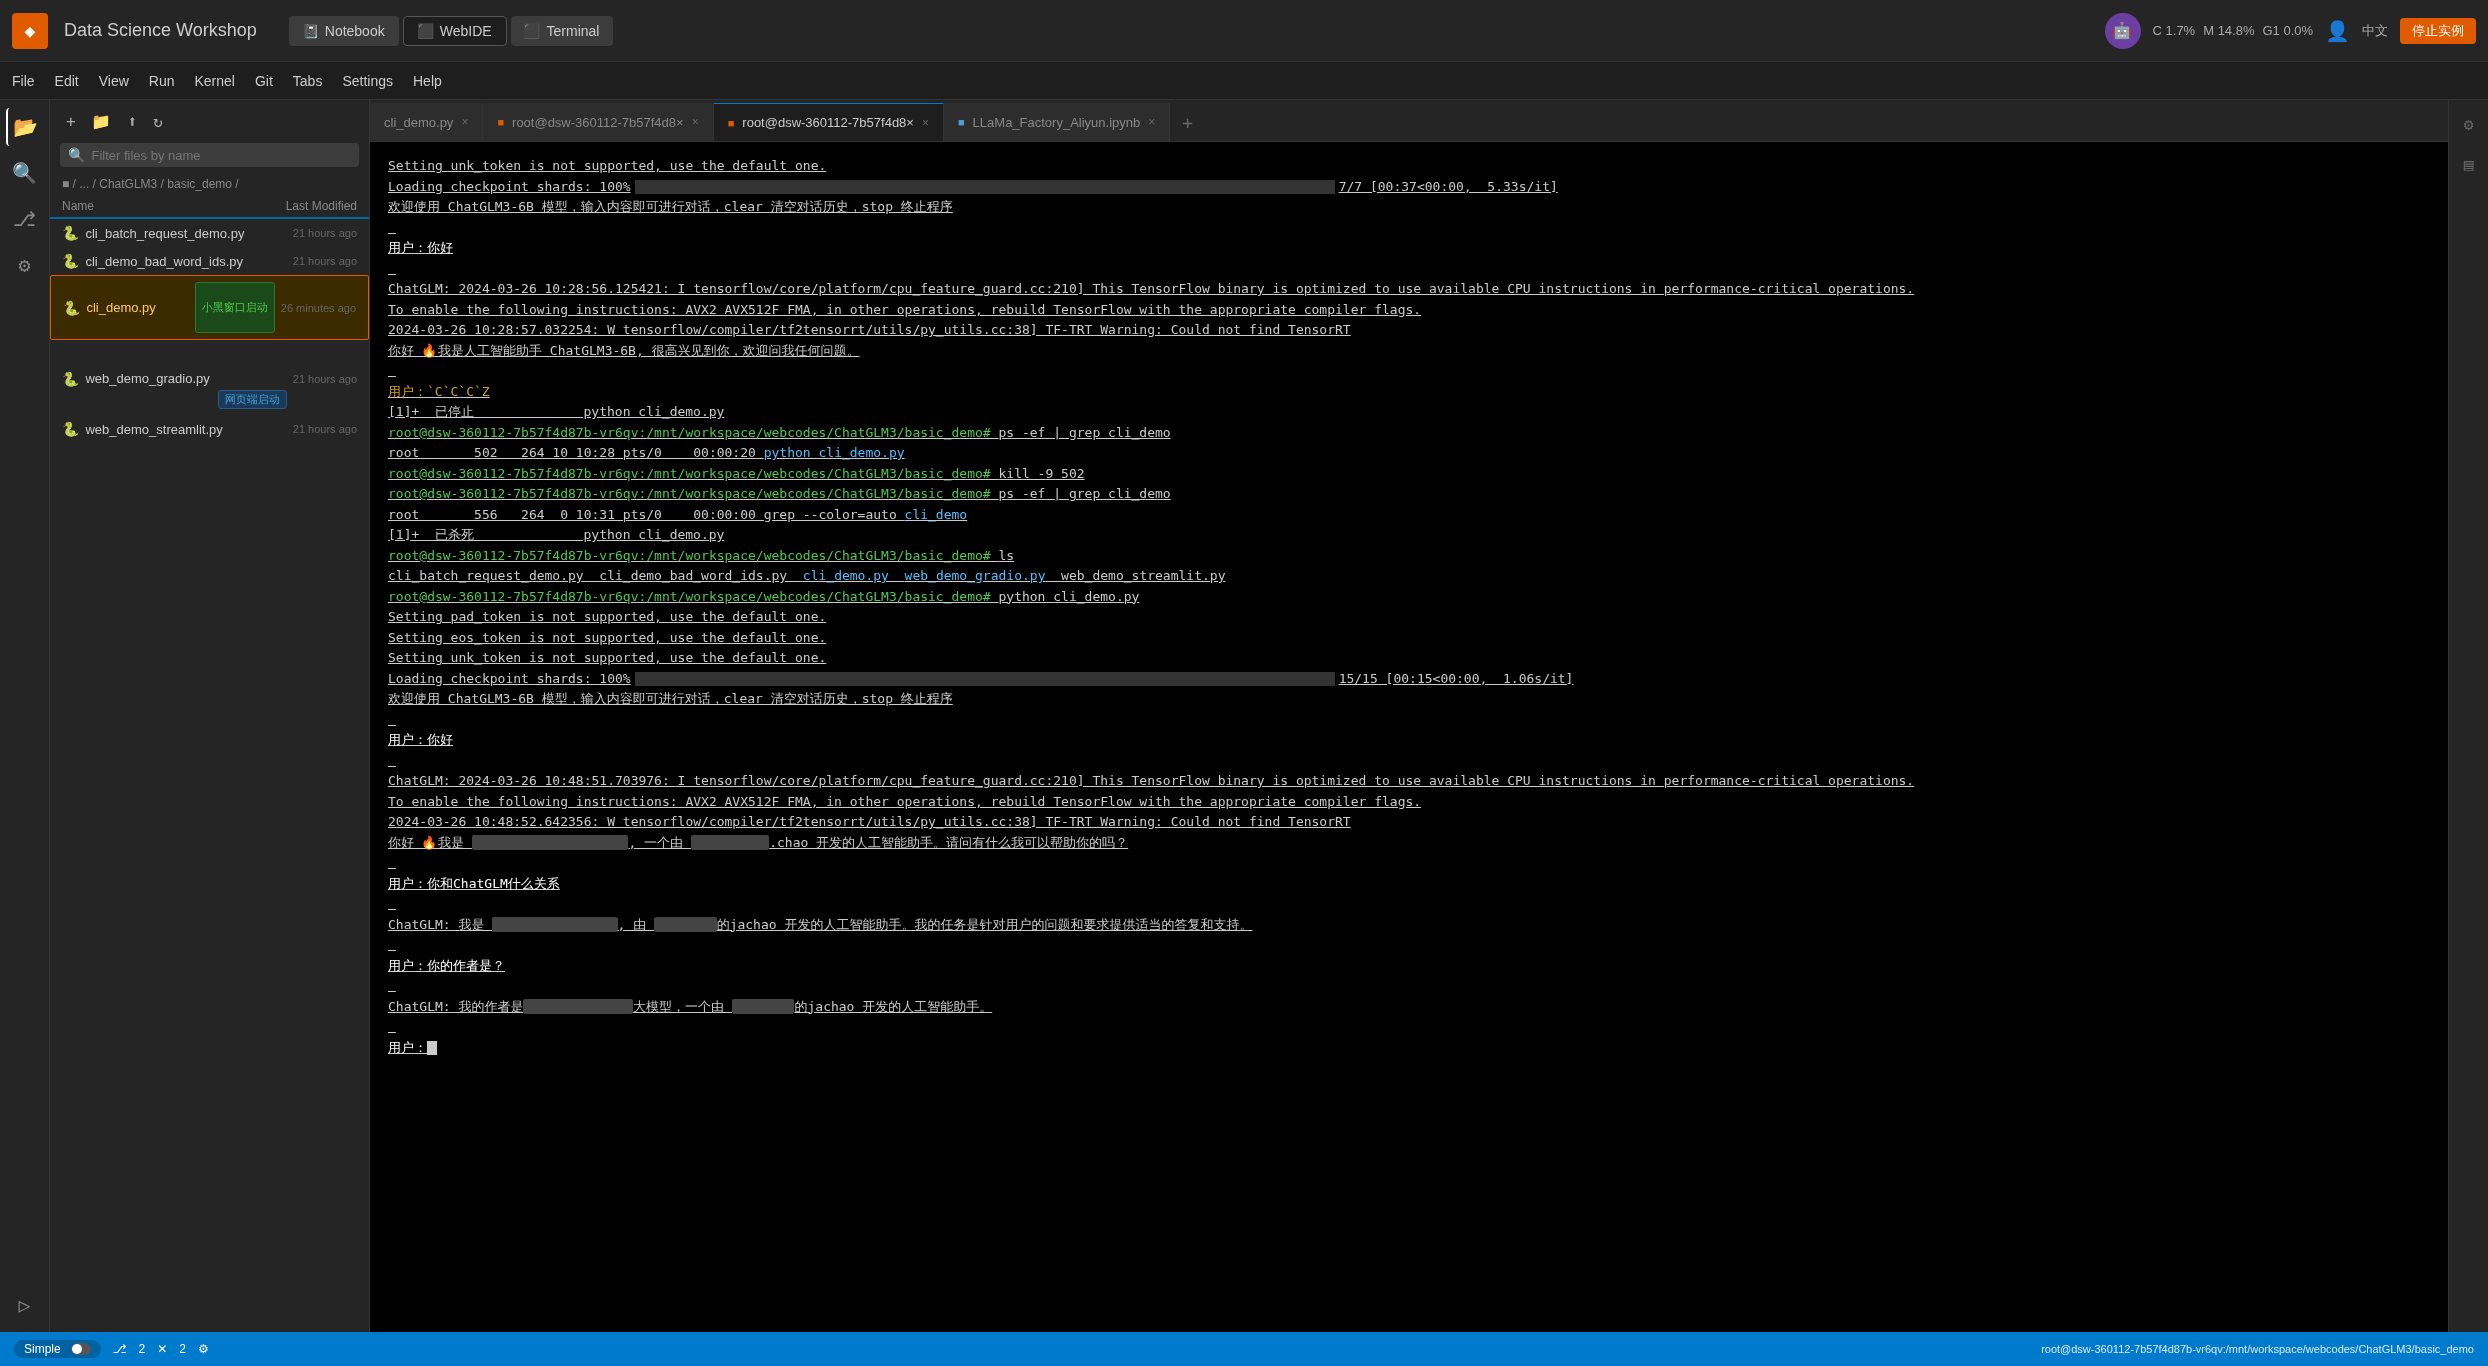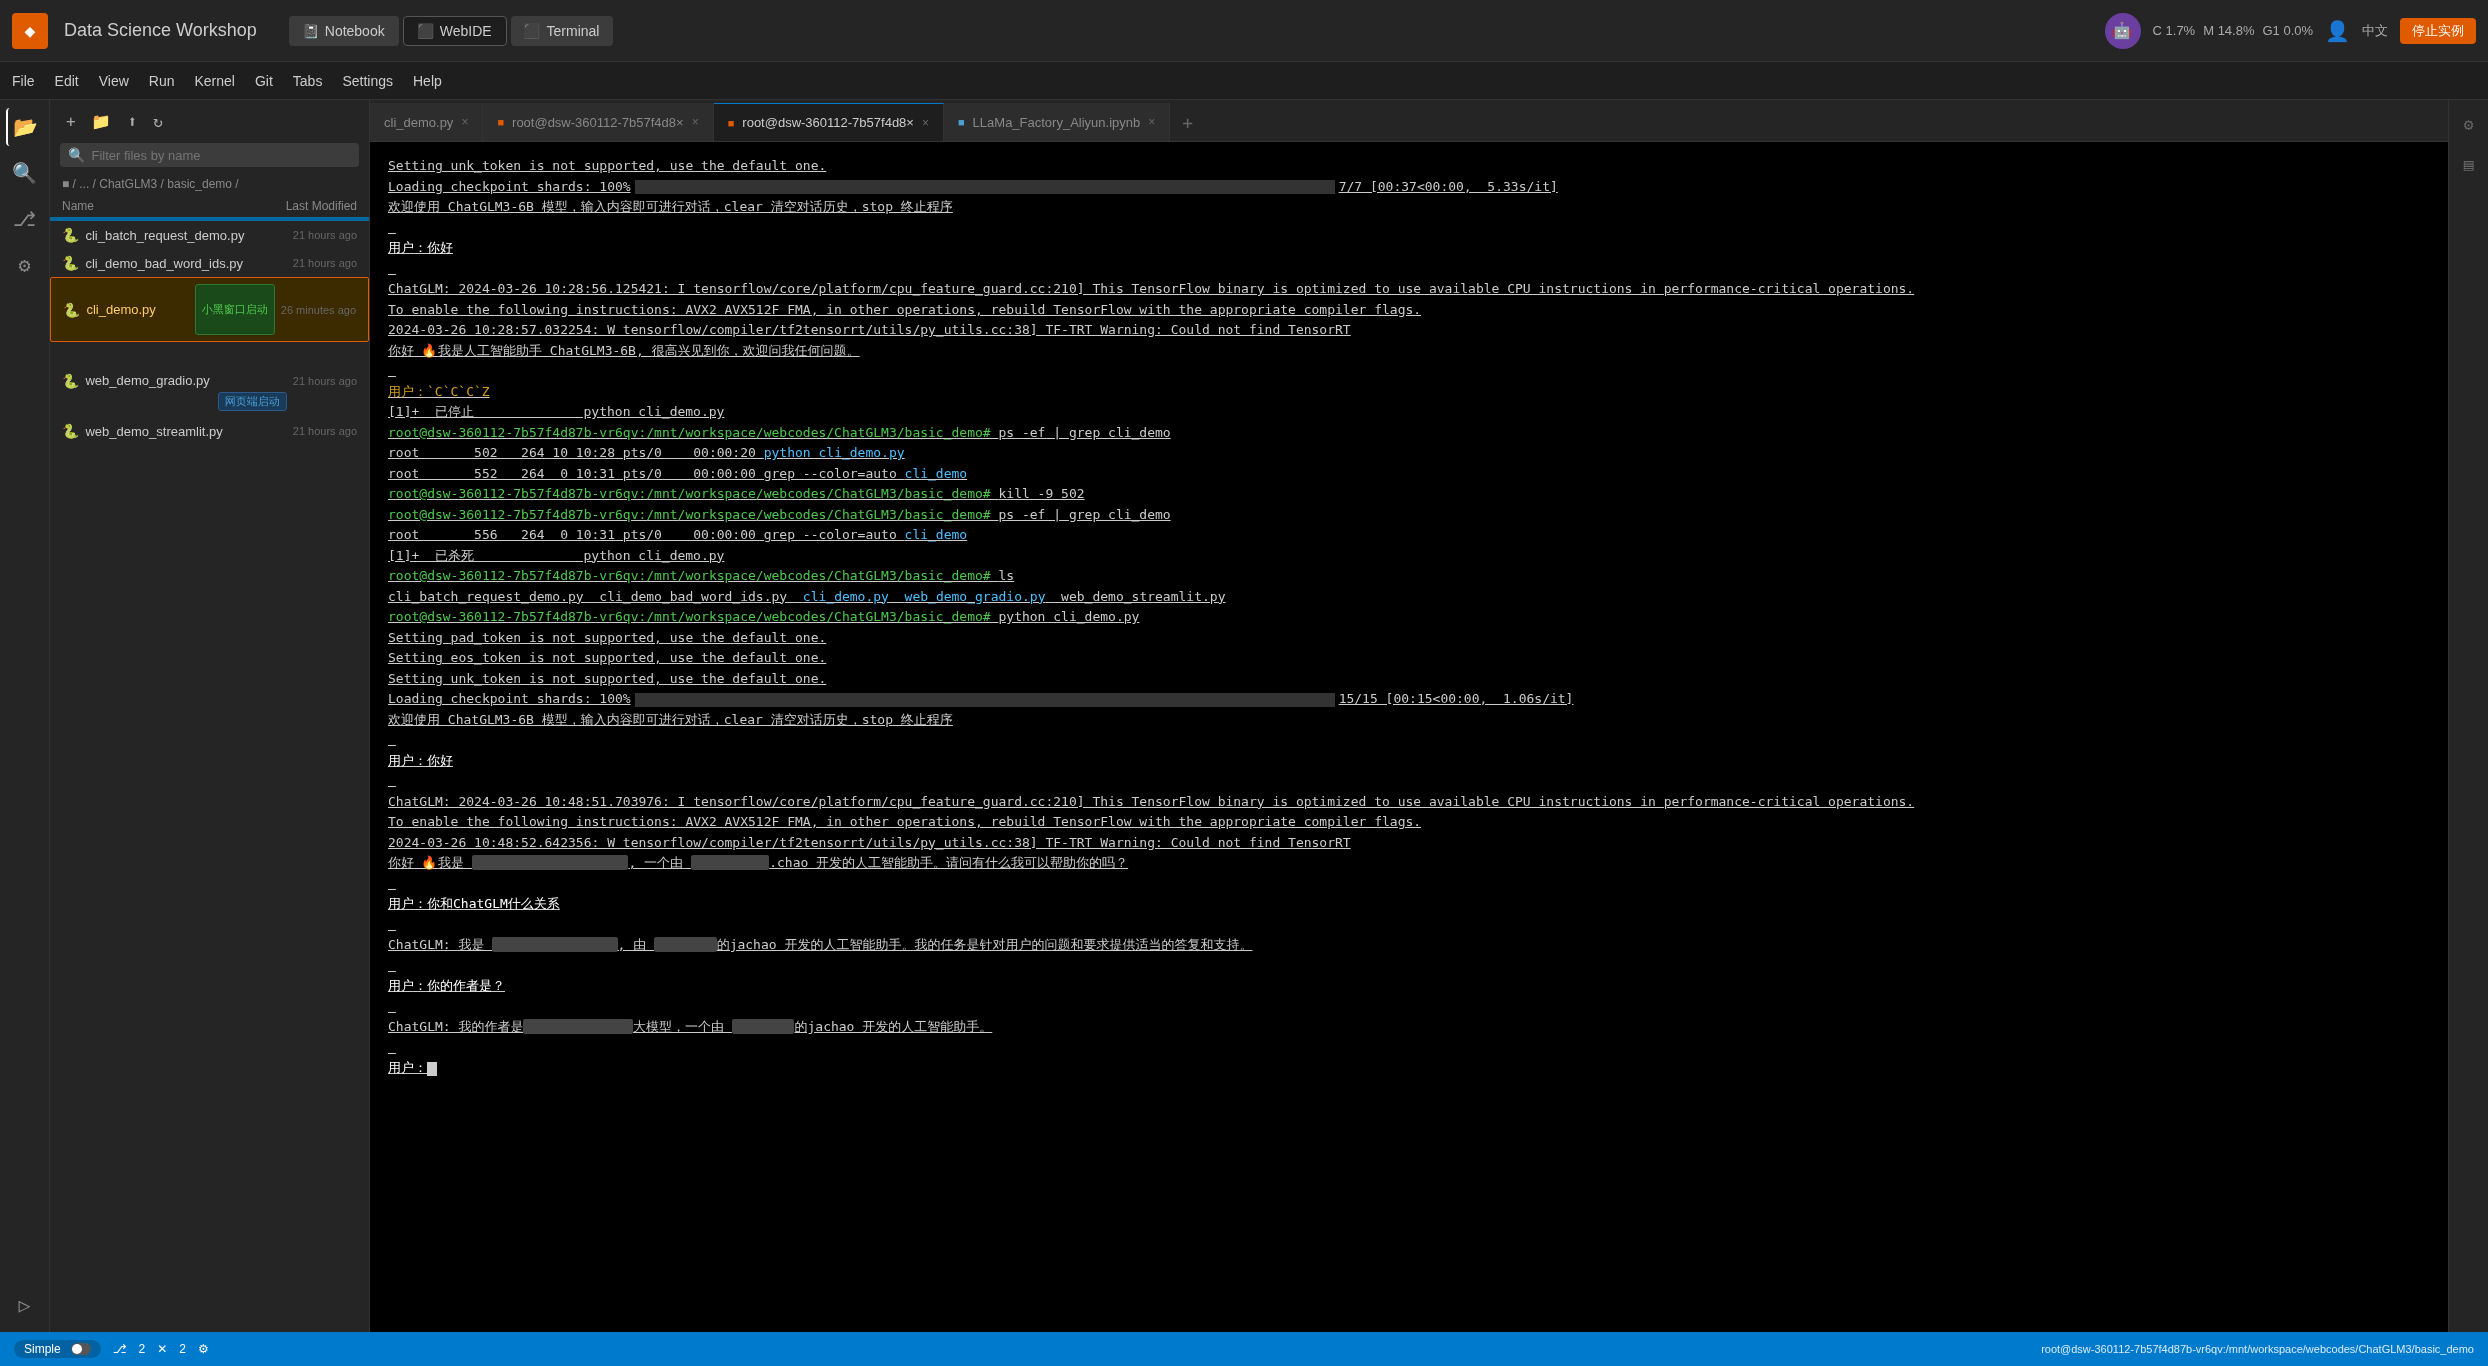--- a/index.html
+++ b/index.html
@@ -173,21 +173,21 @@
       padding: 4px 12px;
       font-size: 12px;
       color: #888;
       font-family: Arial, sans-serif;
     }
     .file-list-header {
       display: flex;
       padding: 4px 12px;
       color: #888;
       font-size: 12px;
-      border-bottom: 4px solid #0369a1;
+      border-bottom: 2px solid #0369a1;
       justify-content: space-between;
       font-family: Arial, sans-serif;
     }
     .file-item {
       display: flex;
       align-items: center;
       padding: 6px 12px;
       cursor: pointer;
       gap: 6px;
       font-family: Arial, sans-serif;
@@ -510,21 +510,20 @@
       <div class="terminal-line">&nbsp;</div>
       <div class="terminal-line">ChatGLM: 2024-03-26 10:28:56.125421: I tensorflow/core/platform/cpu_feature_guard.cc:210] This TensorFlow binary is optimized to use available CPU instructions in performance-critical operations.</div>
       <div class="terminal-line">To enable the following instructions: AVX2 AVX512F FMA, in other operations, rebuild TensorFlow with the appropriate compiler flags.</div>
       <div class="terminal-line">2024-03-26 10:28:57.032254: W tensorflow/compiler/tf2tensorrt/utils/py_utils.cc:38] TF-TRT Warning: Could not find TensorRT</div>
       <div class="terminal-line">你好 🔥我是人工智能助手 ChatGLM3-6B, 很高兴见到你，欢迎问我任何问题。</div>
       <div class="terminal-line">&nbsp;</div>
       <div class="terminal-line text-yellow">用户：`C`C`C`Z</div>
       <div class="terminal-line">[1]+  已停止              python cli_demo.py</div>
       <div class="terminal-line text-green">root@dsw-360112-7b57f4d87b-vr6qv:/mnt/workspace/webcodes/ChatGLM3/basic_demo# <span style="color:#ccc">ps -ef | grep cli_demo</span></div>
       <div class="terminal-line">root       502   264 10 10:28 pts/0    00:00:20 <span class="text-cyan">python cli_demo.py</span></div>
-      <div class="terminal-line">root       552   264  0 10:31 pts/0    00:00:00 grep --color=auto <span class="text-cyan">cli_demo</span></div>
       <div class="terminal-line text-green">root@dsw-360112-7b57f4d87b-vr6qv:/mnt/workspace/webcodes/ChatGLM3/basic_demo# <span style="color:#ccc">kill -9 502</span></div>
       <div class="terminal-line text-green">root@dsw-360112-7b57f4d87b-vr6qv:/mnt/workspace/webcodes/ChatGLM3/basic_demo# <span style="color:#ccc">ps -ef | grep cli_demo</span></div>
       <div class="terminal-line">root       556   264  0 10:31 pts/0    00:00:00 grep --color=auto <span class="text-cyan">cli_demo</span></div>
       <div class="terminal-line">[1]+  已杀死              python cli_demo.py</div>
       <div class="terminal-line text-green">root@dsw-360112-7b57f4d87b-vr6qv:/mnt/workspace/webcodes/ChatGLM3/basic_demo# <span style="color:#ccc">ls</span></div>
       <div class="terminal-line">cli_batch_request_demo.py  cli_demo_bad_word_ids.py  <span class="text-cyan">cli_demo.py</span>  <span class="text-cyan">web_demo_gradio.py</span>  web_demo_streamlit.py</div>
       <div class="terminal-line text-green">root@dsw-360112-7b57f4d87b-vr6qv:/mnt/workspace/webcodes/ChatGLM3/basic_demo# <span style="color:#ccc">python cli_demo.py</span></div>
       <div class="terminal-line">Setting pad_token is not supported, use the default one.</div>
       <div class="terminal-line">Setting eos_token is not supported, use the default one.</div>
       <div class="terminal-line">Setting unk_token is not supported, use the default one.</div>

